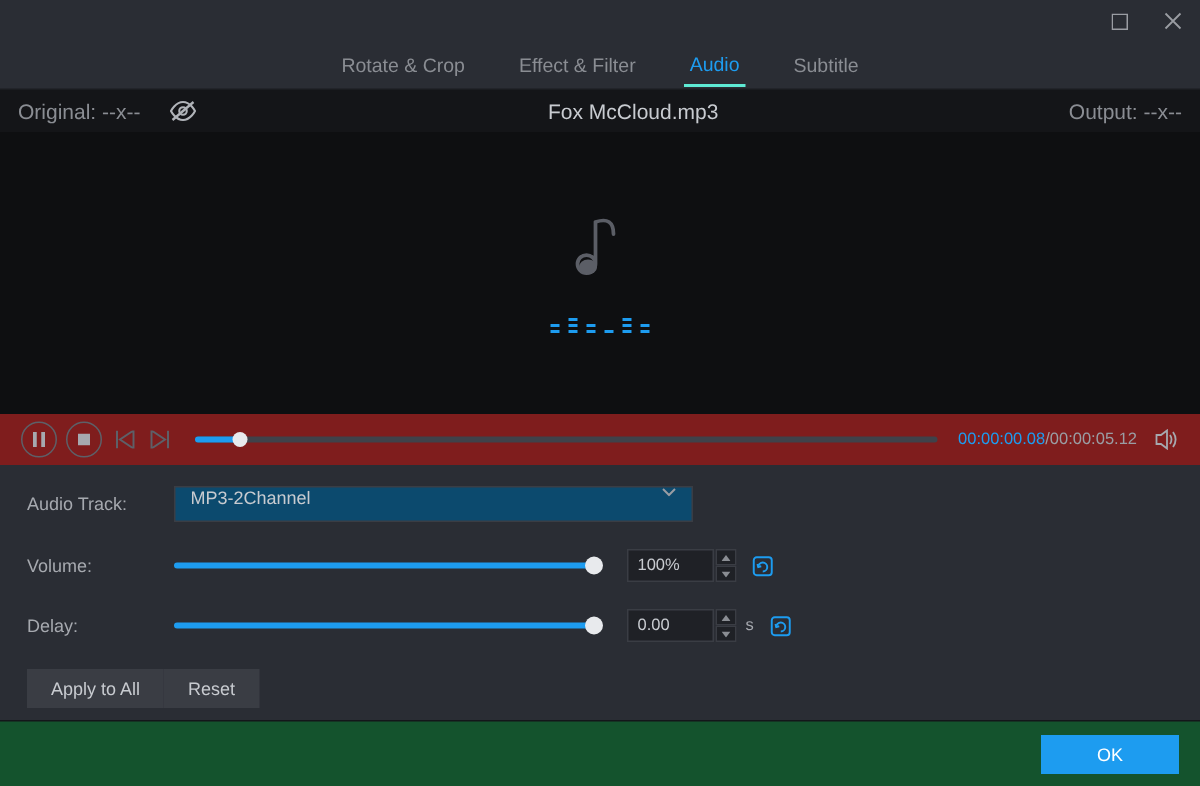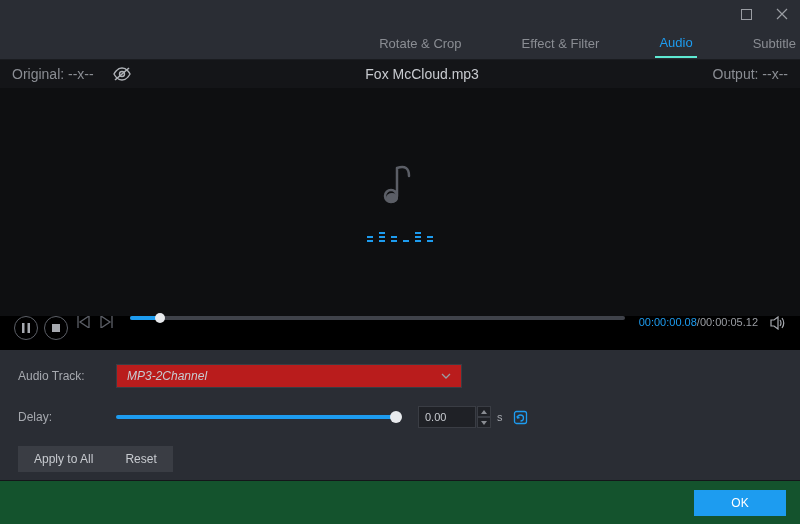--- a/index.html
+++ b/index.html
@@ -1,44 +1,44 @@
 <!DOCTYPE html>
 <html><head>
 <meta charset="utf-8">
 <style>
 * { margin: 0; padding: 0; box-sizing: border-box; font-family: -apple-system, "Segoe UI", Arial, sans-serif; }
 body { width: 800px; height: 524px; background: #2a2d34; color: #9a9da3; font-size: 12px; overflow: hidden; user-select: none; }
 .window { width: 100%; height: 100%; background: #2a2d34; display: flex; flex-direction: column; }
 .titlebar { height: 28px; display: flex; justify-content: flex-end; align-items: center; padding-right: 4px; gap: 8px; }
 .win-btn { width: 28px; height: 20px; display: flex; align-items: center; justify-content: center; color: #9a9da3; cursor: pointer; }
-.tabs { height: 32px; display: flex; justify-content: flex-end; align-items: center; gap: 52px; border-bottom: 1px solid #1a1c20; }
+.tabs { height: 32px; display: flex; justify-content: center; align-items: center; gap: 28px; border-bottom: 1px solid #1a1c20; }
 .tab { color: #8a8d93; font-size: 13px; padding: 6px 4px; cursor: pointer; }
 .tab.active { color: #1d9cf0; border-bottom: 2px solid #5eead4; }
 .info-bar { height: 28px; display: flex; align-items: center; justify-content: center; padding: 0 12px; background: #141518; color: #8a8d93; font-size: 14px; }
 .info-left { display: flex; align-items: center; gap: 18px; }
 .eye-icon { color: #b0b3b8; position: relative; }
 .info-center { flex: 1; text-align: center; color: #c8cbd0; }
 .preview { flex: 1; background: #0e0f11; display: flex; align-items: center; justify-content: center; }
 .music-art { display: flex; flex-direction: column; align-items: center; gap: 14px; }
 .eq { display: flex; align-items: flex-end; gap: 6px; height: 20px; }
 .eq .bar { width: 6px; display: flex; flex-direction: column; gap: 2px; justify-content: flex-end; }
 .eq .seg { width: 6px; height: 2px; background: #1d9cf0; }
-.playbar { height: 34px; display: flex; gap: 2px; padding: 0 14px; background: #000000; }
+.playbar { height: 34px; display: flex; align-items: center; gap: 2px; padding: 0 14px; background: #7f1d1d; }
 .pbtn { width: 24px; height: 24px; border: 1px solid #5d6068; border-radius: 50%; display: flex; align-items: center; justify-content: center; color: #a6a9af; cursor: pointer; margin-right: 4px; }
 .nav-btn { color: #5d6068; margin: 0 3px; }
 .progress { flex: 1; height: 4px; background: #3f424a; margin: 0 12px; position: relative; border-radius: 2px; }
 .progress .fill { position: absolute; left: 0; top: 0; bottom: 0; width: 6%; background: #1d9cf0; border-radius: 2px; }
 .progress .thumb { position: absolute; left: 6%; top: 50%; transform: translate(-50%, -50%); width: 10px; height: 10px; background: #e8eaed; border-radius: 50%; }
 .time { font-size: 11px; }
 .time .cur { color: #1d9cf0; }
 .vol-icon { margin-left: 10px; color: #a6a9af; }
 .controls { padding: 14px 18px 8px 18px; background: #2a2d34; }
 .row { display: flex; align-items: center; margin-bottom: 18px; }
 .row .lbl { width: 98px; color: #a6a9af; font-size: 12px; }
-.select { width: 346px; height: 24px; background: #b91c1c; border: 1px solid #3a3d44; display: flex; align-items: center; justify-content: space-between; padding: 0 10px; color: #c8cbd0; font-size: 12px; cursor: pointer; font-style: italic; }
+.select { width: 346px; height: 24px; background: #0c4a6e; border: 1px solid #3a3d44; display: flex; align-items: flex-start; justify-content: space-between; padding: 0 10px; color: #c8cbd0; font-size: 12px; cursor: pointer; }
 .slider { width: 280px; height: 4px; background: #1d9cf0; position: relative; border-radius: 2px; }
 .slider::after { content: ""; position: absolute; right: -6px; top: 50%; transform: translateY(-50%); width: 12px; height: 12px; background: #e8eaed; border-radius: 50%; }
 .numfield { width: 58px; height: 22px; background: #1f2126; border: 1px solid #3a3d44; display: flex; align-items: center; padding: 0 6px; color: #c8cbd0; font-size: 11px; margin-left: 22px; }
 .spinner { width: 14px; height: 22px; display: flex; flex-direction: column; margin-left: 1px; }
 .spinner div { flex: 1; background: #1f2126; border: 1px solid #3a3d44; display: flex; align-items: center; justify-content: center; cursor: pointer; }
 .unit { margin-left: 6px; color: #a6a9af; font-size: 11px; }
 .link-icon { margin-left: 10px; color: #1d9cf0; cursor: pointer; display: inline-flex; }
 .action-row { display: flex; }
 .small-btn { height: 26px; padding: 0 16px; background: #3a3d44; color: #c8cbd0; font-size: 12px; display: flex; align-items: center; border: none; cursor: pointer; }
 .footer { height: 44px; background: #14532d; display: flex; align-items: center; justify-content: flex-end; padding: 0 14px; gap: 10px; border-top: 1px solid #14161a; }
@@ -162,20 +162,45 @@
     <div class="row">
       <div class="lbl">Audio Track:</div>
       <div class="select">
         <span>MP3-2Channel</span>
         <svg width="10" height="6" viewBox="0 0 10 6">
             <path d="M1 1 L5 5 L9 1" fill="none" stroke="#9a9da3" stroke-width="1.3"></path>
           </svg>
       </div>
     </div>
     <div class="row">
+      <div class="lbl">Volume:</div>
+      <div class="slider"></div>
+      <div class="numfield">100%</div>
+      <div class="spinner">
+        <div>
+            <svg width="6" height="4" viewBox="0 0 6 4">
+              <path d="M0 4 L3 0 L6 4 Z" fill="#8a8d93"></path>
+            </svg>
+          </div>
+        <div>
+            <svg width="6" height="4" viewBox="0 0 6 4">
+              <path d="M0 0 L3 4 L6 0 Z" fill="#8a8d93"></path>
+            </svg>
+          </div>
+      </div>
+      <span class="link-icon">
+        <svg width="15" height="15" viewBox="0 0 15 15">
+            <rect x="1.5" y="1.5" width="12" height="12" rx="2" fill="none" stroke="currentColor" stroke-width="1.3"></rect>
+            <path d="M5 5 L10 10 M7.5 3.5 V11.5 M3.5 7.5 H11.5" stroke="currentColor" stroke-width="0" fill="none"></path>
+            <path d="M4.5 8 A3 3 0 1 1 7.5 11" fill="none" stroke="currentColor" stroke-width="1.3"></path>
+            <path d="M4 6 L4.5 8 L6.5 7.5" fill="none" stroke="currentColor" stroke-width="1.3"></path>
+          </svg>
+      </span>
+    </div>
+    <div class="row">
       <div class="lbl">Delay:</div>
       <div class="slider"></div>
       <div class="numfield">0.00</div>
       <div class="spinner">
         <div>
             <svg width="6" height="4" viewBox="0 0 6 4">
               <path d="M0 4 L3 0 L6 4 Z" fill="#8a8d93"></path>
             </svg>
           </div>
         <div>

